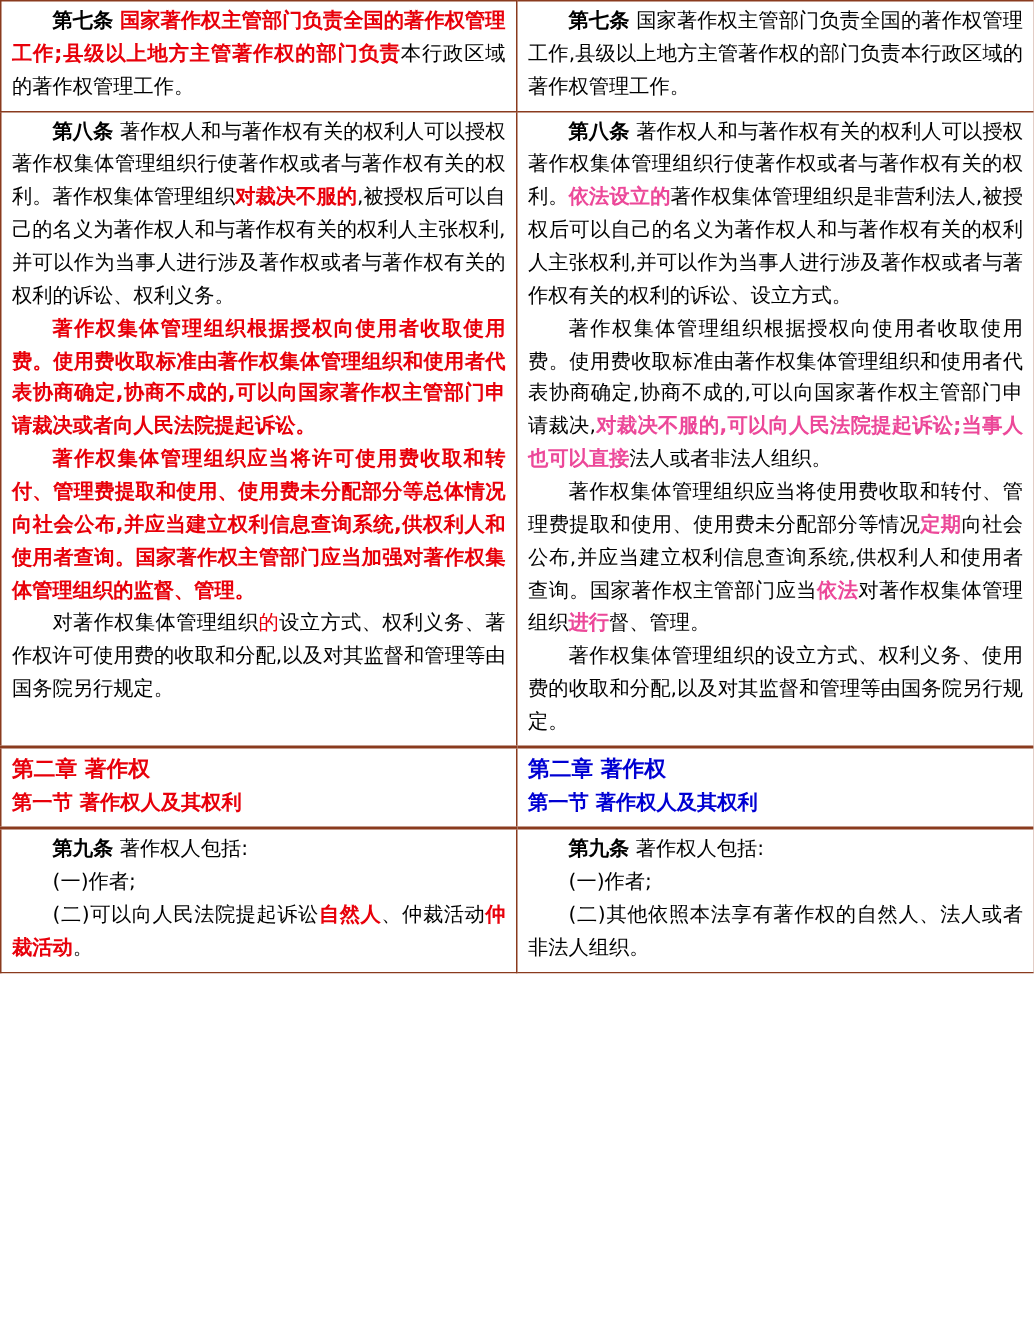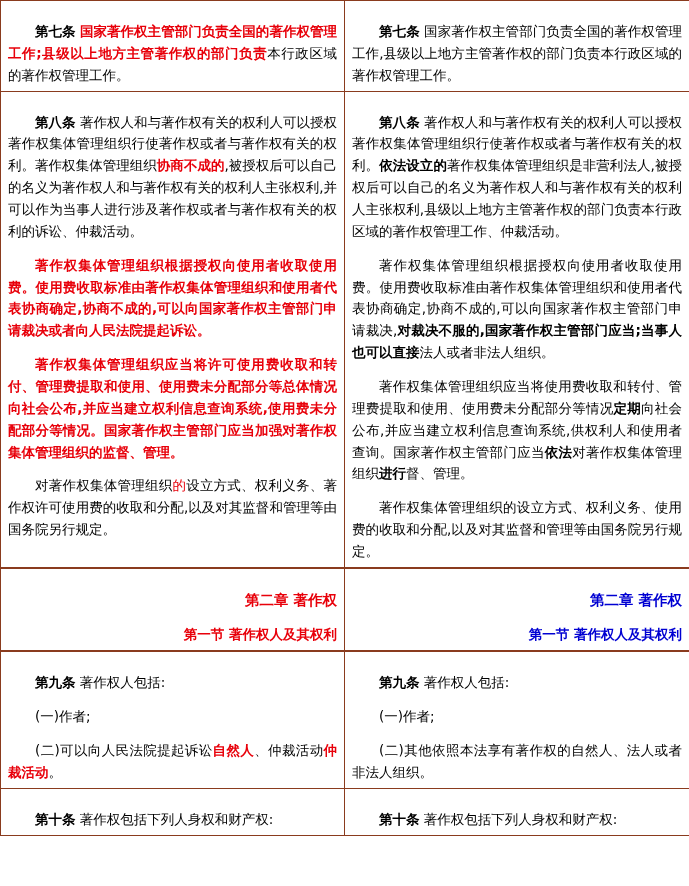--- a/index.html
+++ b/index.html
@@ -17,35 +17,35 @@
   table.doc {
     width: 689px;
     border-collapse: collapse;
     table-layout: fixed;
   }
   table.doc col.left  { width: 344px; }
   table.doc col.right { width: 345px; }
   table.doc td {
     border: 1px solid #8a3b1e;
     vertical-align: top;
-    padding: 20px 7px 4px 7px;
+    padding: 3px 7px 4px 7px;
   }
   table.doc tr.sep td { border-top: 2px solid #8a3b1e; }
   p {
     margin: 0 0 0 0;
     text-align: justify;
     text-justify: inter-ideograph;
     text-indent: 2em;
   }
-  p + p { margin-top: 12px; }
+  p + p { margin-top: 0px; }
   .b { font-weight: bold; }
   .red { color: #e8000a; font-weight: bold; }
   .redn { color: #e8000a; }
-  .blue { color: #000000; font-weight: bold; }
-  .ctr { text-align: right; text-indent: 0; }
+  .blue { color: #ec4899; font-weight: bold; }
+  .ctr { text-align: left; text-indent: 0; }
   .chap { font-weight: bold; color: #e8000a; font-size: 14.5px; }
   .sect { font-weight: bold; color: #e8000a; font-size: 13.5px; }
   .chapb { font-weight: bold; color: #0000d2; font-size: 14.5px; }
   .sectb { font-weight: bold; color: #0000d2; font-size: 13.5px; }
   .cut { height: 12px; overflow: hidden; }
 </style>
 </head>
 <body>
 
 <table class="doc">
@@ -57,28 +57,28 @@
       <tr>
         <td>
           <p><span class="b">第七条</span><span>  </span><span class="red">国家著作权主管部门负责全国的著作权管理工作</span><span class="red">;</span><span class="red">县级以上地方主管著作权的部门负责</span><span>本行政区域的著作权管理工作。</span></p>
         </td>
         <td>
           <p><span class="b">第七条</span><span>  国家著作权主管部门负责全国的著作权管理工作,县级以上地方主管著作权的部门负责本行政区域的著作权管理工作。</span></p>
         </td>
       </tr>
       <tr>
         <td>
-          <p><span class="b">第八条</span><span>  著作权人和与著作权有关的权利人可以授权著作权集体管理组织行使著作权或者与著作权有关的权利。著作权集体管理组织</span><span class="red">协商不成的</span><span>,被授权后可以自己的名义为著作权人和与著作权有关的权利人主张权利,并可以作为当事人进行涉及著作权或者与著作权有关的权利的诉讼、仲裁活动。</span></p>
+          <p><span class="b">第八条</span><span>  著作权人和与著作权有关的权利人可以授权著作权集体管理组织行使著作权或者与著作权有关的权利。著作权集体管理组织</span><span class="red">对裁决不服的</span><span>,被授权后可以自己的名义为著作权人和与著作权有关的权利人主张权利,并可以作为当事人进行涉及著作权或者与著作权有关的权利的诉讼、权利义务。</span></p>
           <p><span class="red">著作权集体管理组织根据授权向使用者收取使用费。使用费收取标准由著作权集体管理组织和使用者代表协商确定,协商不成的,可以向国家著作权主管部门申请裁决或者向人民法院提起诉讼。</span></p>
-          <p><span class="red">著作权集体管理组织应当将许可使用费收取和转付、管理费提取和使用、使用费未分配部分等总体情况向社会公布,并应当建立权利信息查询系统,使用费未分配部分等情况。国家著作权主管部门应当加强对著作权集体管理组织的监督、管理。</span></p>
+          <p><span class="red">著作权集体管理组织应当将许可使用费收取和转付、管理费提取和使用、使用费未分配部分等总体情况向社会公布,并应当建立权利信息查询系统,供权利人和使用者查询。国家著作权主管部门应当加强对著作权集体管理组织的监督、管理。</span></p>
           <p><span>对著作权集体管理组织</span><span class="redn">的</span><span>设立方式、权利义务、著作权许可使用费的收取和分配,以及对其监督和管理等由国务院另行规定。</span></p>
         </td>
         <td>
-          <p><span class="b">第八条</span><span>  著作权人和与著作权有关的权利人可以授权著作权集体管理组织行使著作权或者与著作权有关的权利。</span><span class="blue">依法设立的</span><span>著作权集体管理组织是非营利法人,被授权后可以自己的名义为著作权人和与著作权有关的权利人主张权利,县级以上地方主管著作权的部门负责本行政区域的著作权管理工作、仲裁活动。</span></p>
-          <p><span>著作权集体管理组织根据授权向使用者收取使用费。使用费收取标准由著作权集体管理组织和使用者代表协商确定,协商不成的,可以向国家著作权主管部门申请裁决,</span><span class="blue">对裁决不服的,国家著作权主管部门应当</span><span class="blue">;</span><span class="blue">当事人也可以直接</span><span>法人或者非法人组织。</span></p>
+          <p><span class="b">第八条</span><span>  著作权人和与著作权有关的权利人可以授权著作权集体管理组织行使著作权或者与著作权有关的权利。</span><span class="blue">依法设立的</span><span>著作权集体管理组织是非营利法人,被授权后可以自己的名义为著作权人和与著作权有关的权利人主张权利,并可以作为当事人进行涉及著作权或者与著作权有关的权利的诉讼、设立方式。</span></p>
+          <p><span>著作权集体管理组织根据授权向使用者收取使用费。使用费收取标准由著作权集体管理组织和使用者代表协商确定,协商不成的,可以向国家著作权主管部门申请裁决,</span><span class="blue">对裁决不服的,可以向人民法院提起诉讼</span><span class="blue">;</span><span class="blue">当事人也可以直接</span><span>法人或者非法人组织。</span></p>
           <p><span>著作权集体管理组织应当将使用费收取和转付、管理费提取和使用、使用费未分配部分等情况</span><span class="blue">定期</span><span>向社会公布,并应当建立权利信息查询系统,供权利人和使用者查询。国家著作权主管部门应当</span><span class="blue">依法</span><span>对著作权集体管理组织</span><span class="blue">进行</span><span>督、管理。</span></p>
           <p><span>著作权集体管理组织的设立方式、权利义务、使用费的收取和分配,以及对其监督和管理等由国务院另行规定。</span></p>
         </td>
       </tr>
       <tr class="sep">
         <td>
           <p class="ctr"><span class="chap">第二章  著作权</span></p>
           <p class="ctr"><span class="sect">第一节  著作权人及其权利</span></p>
         </td>
         <td>
@@ -91,22 +91,14 @@
           <p><span class="b">第九条</span><span>  著作权人包括:</span></p>
           <p><span>(一)作者;</span></p>
           <p><span>(二)可以向人民法院提起诉讼</span><span class="red">自然人</span><span>、仲裁活动</span><span class="red">仲裁活动</span><span>。</span></p>
         </td>
         <td>
           <p><span class="b">第九条</span><span>  著作权人包括:</span></p>
           <p><span>(一)作者;</span></p>
           <p><span>(二)其他依照本法享有著作权的自然人、法人或者非法人组织。</span></p>
         </td>
       </tr>
-      <tr class="cut">
-        <td>
-          <p><span class="b">第十条</span><span>  著作权包括下列人身权和财产权:</span></p>
-        </td>
-        <td>
-          <p><span class="b">第十条</span><span>  著作权包括下列人身权和财产权:</span></p>
-        </td>
-      </tr>
     </tbody>
 </table>
 
 </body></html>

